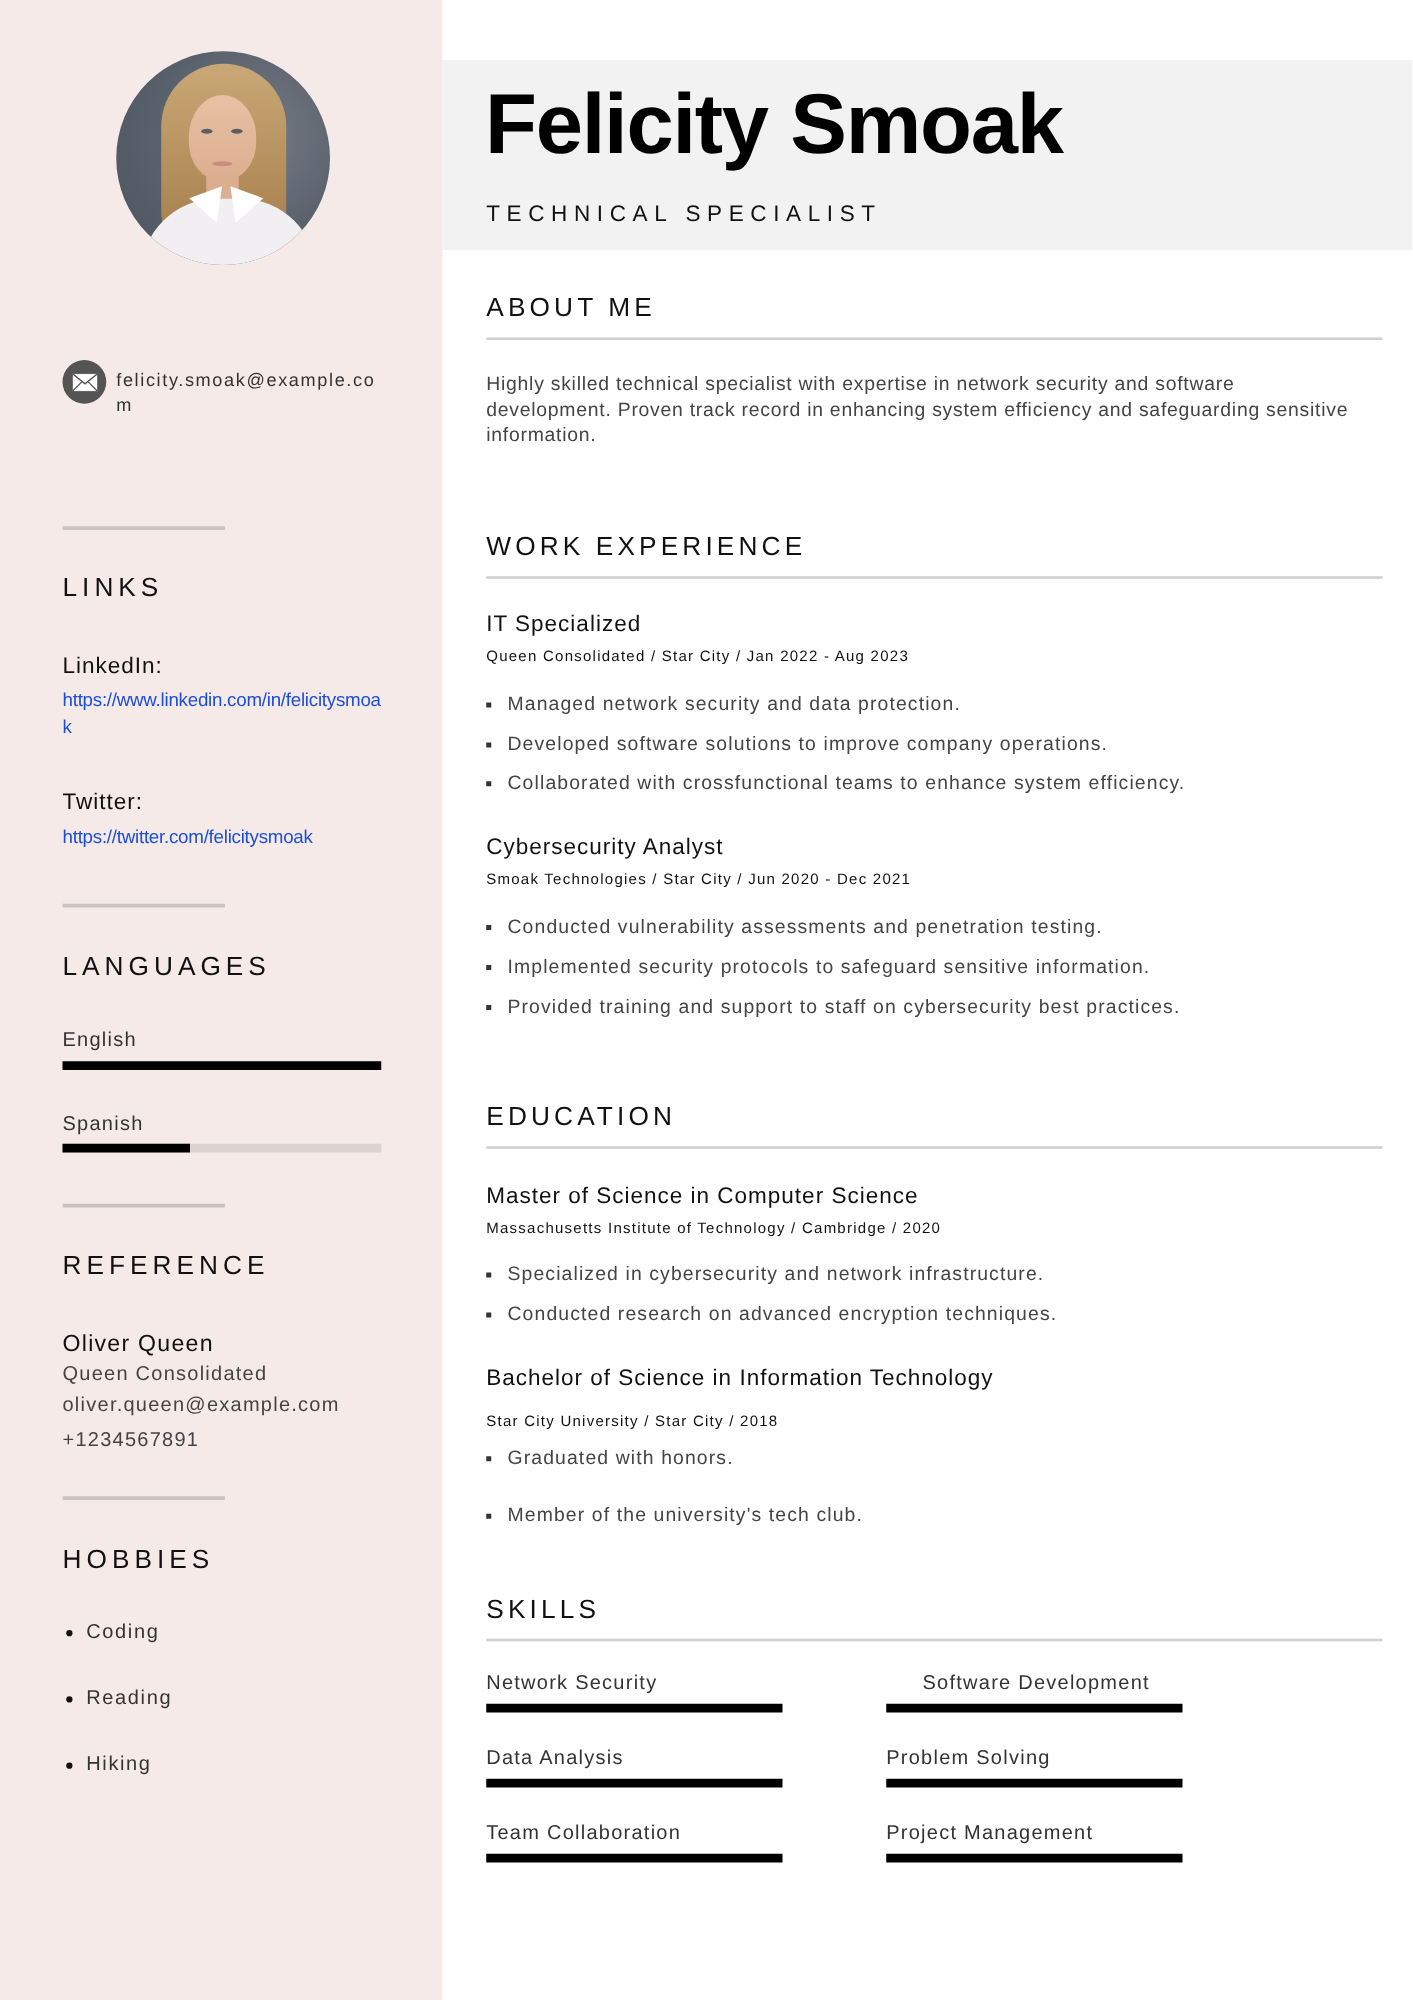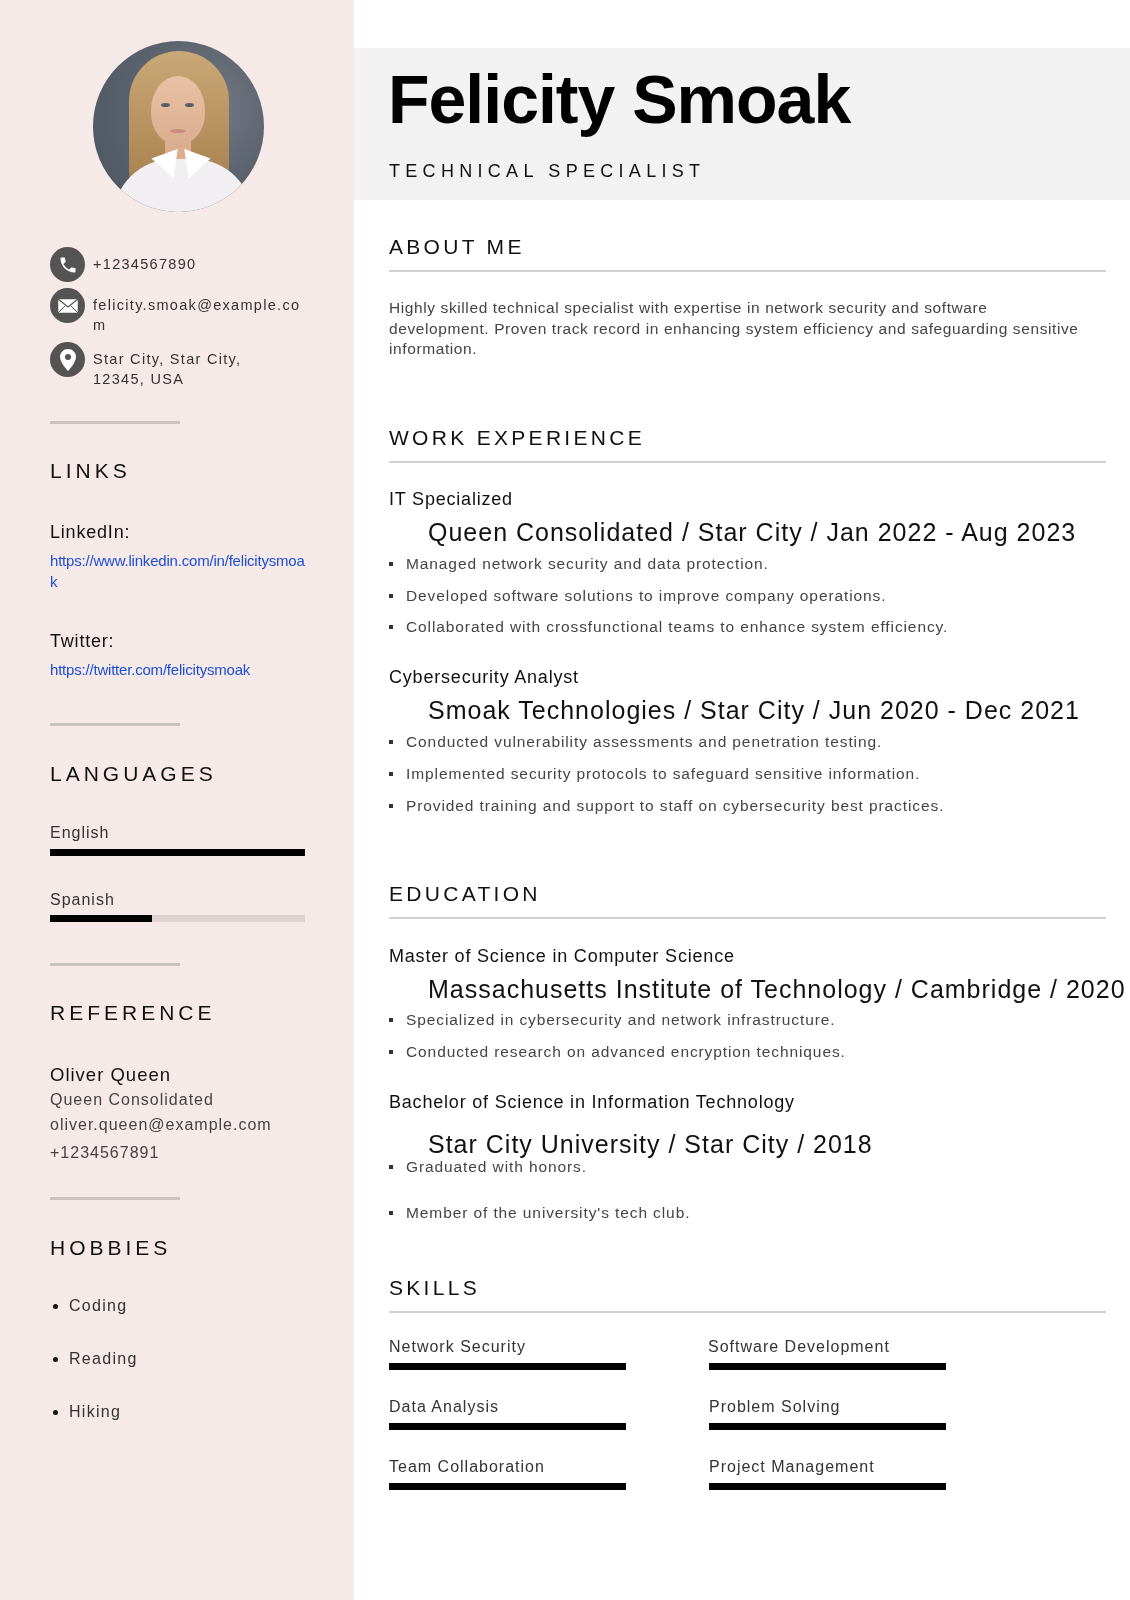--- a/index.html
+++ b/index.html
@@ -45,21 +45,21 @@
     .header-band { position: absolute; left: 354px; top: 48px; width: 776px; height: 152px; background: #f2f2f2; }
     .name { position: absolute; left: 388px; top: 60px; font-size: 68px; font-weight: 700; color: #000; letter-spacing: -1px; }
     .title { position: absolute; left: 389px; top: 161px; font-size: 18px; letter-spacing: 5.3px; color: #111; }
 
     .sec-heading { position: absolute; left: 389px; font-size: 21px; letter-spacing: 3.3px; color: #111; text-align: center; }
     .sec-rule { position: absolute; left: 389px; width: 717px; height: 2px; background: #d0d0d0; }
 
     .about { position: absolute; left: 389px; top: 298px; width: 690px; font-size: 15.5px; line-height: 20.5px; color: #444; letter-spacing: 0.6px; font-weight: 300; }
 
     .role { position: absolute; left: 389px; font-size: 18px; letter-spacing: 0.8px; color: #111; }
-    .meta { position: absolute; left: 389px; font-size: 25px; letter-spacing: 1px; color: #111; margin-left: 39px; }
+    .meta { position: absolute; left: 389px; font-size: 12px; letter-spacing: 1px; color: #111; }
     .bullet { position: absolute; left: 389px; font-size: 15.5px; letter-spacing: 0.9px; color: #444; display: flex; align-items: center; }
     .bullet .sq { width: 4px; height: 4px; background: #333; margin-right: 13px; }
 
     .skill-label { position: absolute; font-size: 16px; letter-spacing: 1px; color: #333; }
     .skill-bar { position: absolute; width: 237px; height: 7px; background: #000; }
   </style>
 </head>
 <body>
 
 <div class="sidebar">
@@ -68,47 +68,30 @@
     <div class="neck"></div>
     <div class="shirt"></div>
     <div class="collar-l"></div>
     <div class="collar-r"></div>
     <div class="face"></div>
     <div class="eye" style="left:68px"></div>
     <div class="eye" style="left:92px"></div>
     <div class="lips"></div>
   </div>
 
-  <div class="contact" style="top:247px">
-    <span class="icon">
-      <svg width="20" height="20" viewBox="0 0 24 24">
-          <path fill="#fff" d="M6.6 10.8c1.4 2.8 3.8 5.1 6.6 6.6l2.2-2.2c.3-.3.7-.4 1-.2 1.1.4 2.3.6 3.6.6.6 0 1 .4 1 1V20c0 .6-.4 1-1 1C10.6 21 3 13.4 3 4c0-.6.4-1 1-1h3.5c.6 0 1 .4 1 1 0 1.3.2 2.5.6 3.6.1.3 0 .7-.2 1z"></path>
-        </svg>
-    </span>
-    <span class="text" style="margin-top:7px">+1234567890</span>
-  </div>
   <div class="contact" style="top:288px">
     <span class="icon">
       <svg width="22" height="16" viewBox="0 0 22 16">
           <rect x="1" y="1" width="20" height="14" fill="#fff" stroke="#545454" stroke-width="0.5"></rect>
           <path d="M1 1 L11 9 L21 1" stroke="#545454" stroke-width="1.2" fill="none"></path>
           <path d="M1 15 L8.5 7.5 M21 15 L13.5 7.5" stroke="#545454" stroke-width="1" fill="none"></path>
         </svg>
     </span>
     <span class="text" style="margin-top:7px">felicity.smoak@example.com</span>
   </div>
-  <div class="contact" style="top:342px">
-    <span class="icon">
-      <svg width="16" height="22" viewBox="0 0 16 22">
-          <path fill="#fff" d="M8 0C3.6 0 0 3.5 0 7.9 0 13.5 8 22 8 22s8-8.5 8-14.1C16 3.5 12.4 0 8 0z"></path>
-          <circle cx="8" cy="8" r="3" fill="#545454"></circle>
-        </svg>
-    </span>
-    <span class="text" style="margin-top:7px; word-break: normal; width: 170px;">Star City, Star City, 12345, USA</span>
-  </div>
 
   <div class="side-divider" style="top:421px"></div>
   <div class="side-heading" style="top:459px">LINKS</div>
   <div class="link-label" style="top:522px">LinkedIn:</div>
   <div class="link-url" style="top:550px">https://www.linkedin.com/in/felicitysmoak</div>
   <div class="link-label" style="top:631px">Twitter:</div>
   <div class="link-url" style="top:659px">https://twitter.com/felicitysmoak</div>
 
   <div class="side-divider" style="top:723px"></div>
   <div class="side-heading" style="top:762px">LANGUAGES</div>
@@ -208,21 +191,21 @@
 <div class="bullet" style="top:1204px">
     <span class="sq"></span>
     <span>Member of the university's tech club.</span>
   </div>
 
 <div class="sec-heading" style="top:1276px">SKILLS</div>
 <div class="sec-rule" style="top:1311px"></div>
 
 <div class="skill-label" style="left:389px; top:1338px">Network Security</div>
 <div class="skill-bar" style="left:389px; top:1363px"></div>
-<div class="skill-label" style="left:708px; top:1338px">Software Development</div>
+<div class="skill-label" style="left:738px; top:1338px">Software Development</div>
 <div class="skill-bar" style="left:709px; top:1363px"></div>
 
 <div class="skill-label" style="left:389px; top:1398px">Data Analysis</div>
 <div class="skill-bar" style="left:389px; top:1423px"></div>
 <div class="skill-label" style="left:709px; top:1398px">Problem Solving</div>
 <div class="skill-bar" style="left:709px; top:1423px"></div>
 
 <div class="skill-label" style="left:389px; top:1458px">Team Collaboration</div>
 <div class="skill-bar" style="left:389px; top:1483px"></div>
 <div class="skill-label" style="left:709px; top:1458px">Project Management</div>

